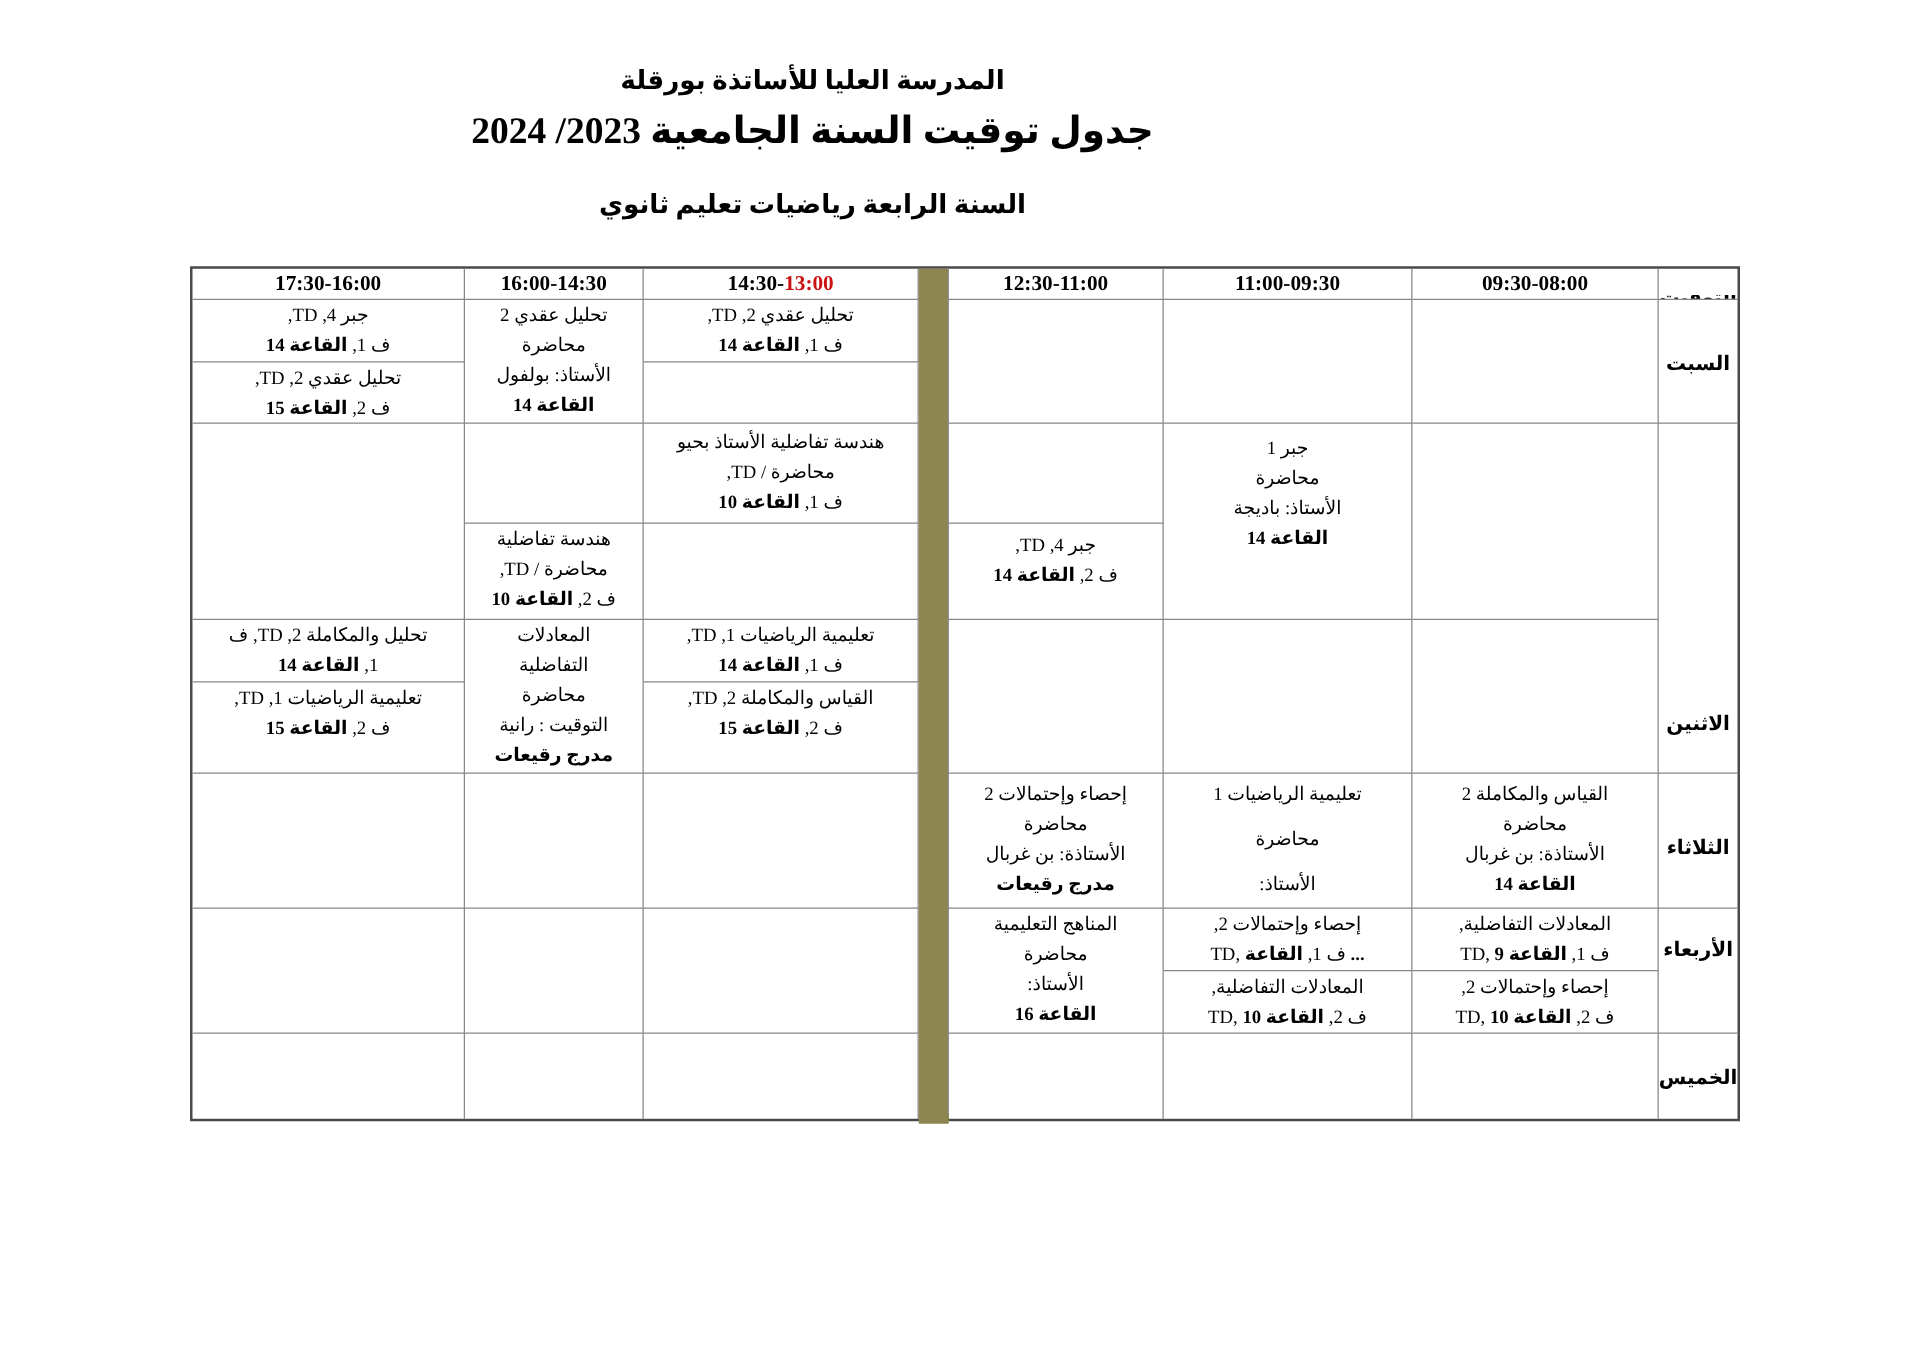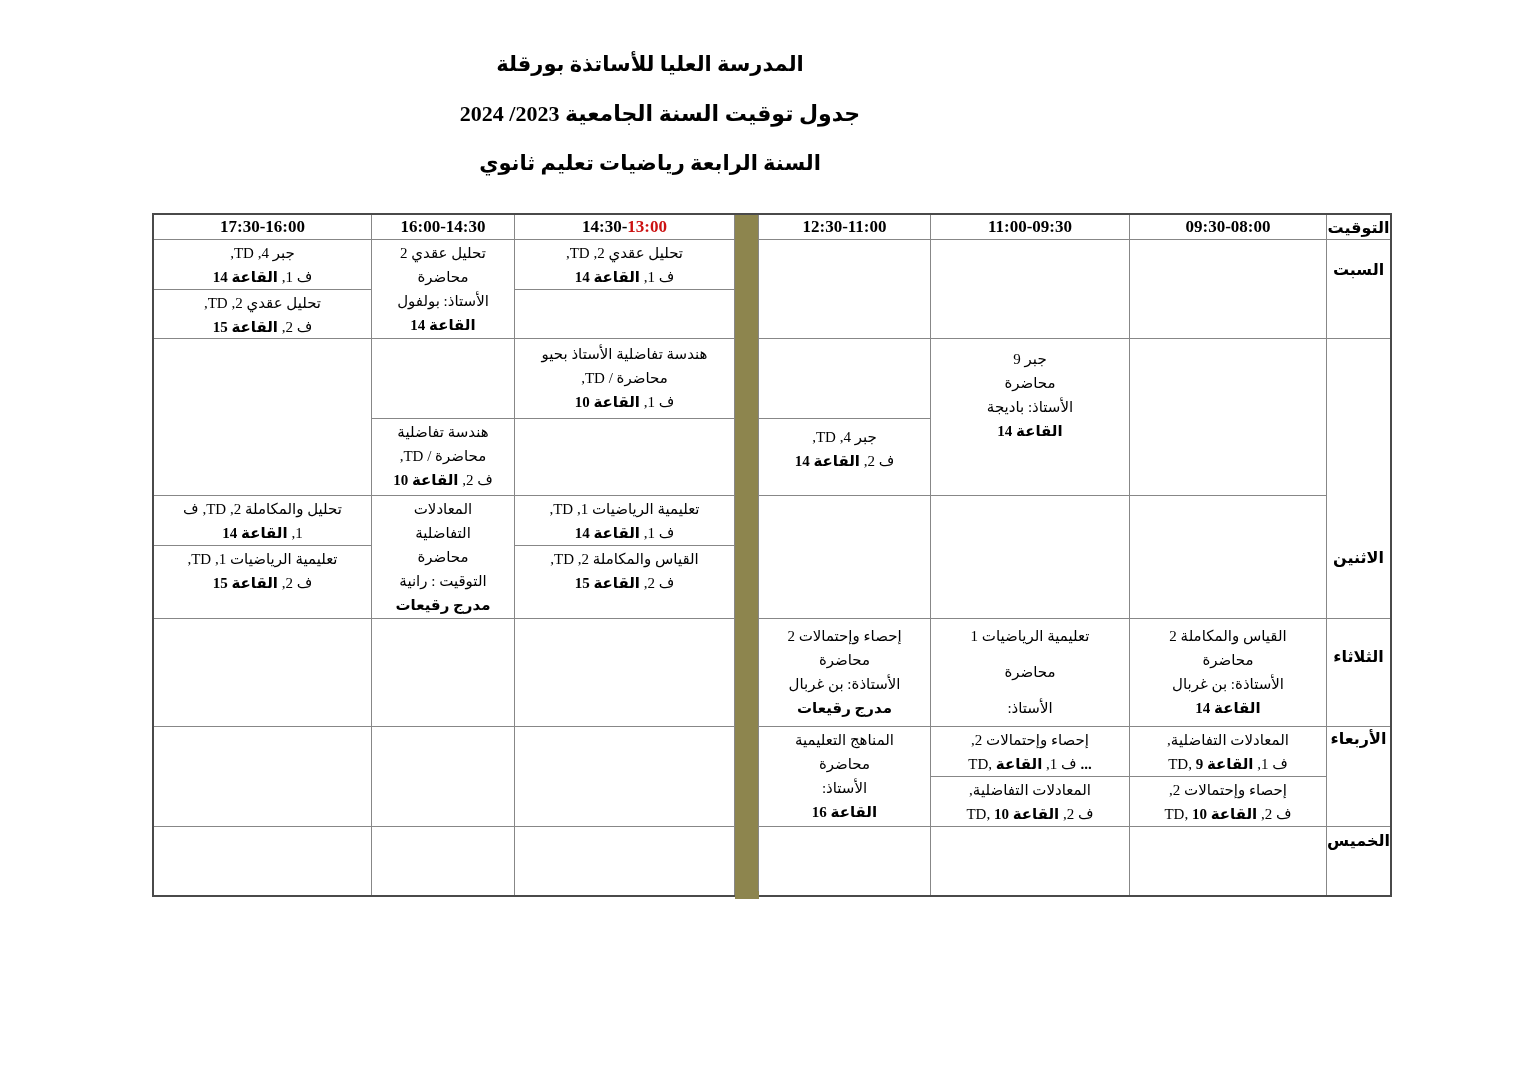--- a/index.html
+++ b/index.html
@@ -3,32 +3,32 @@
 <meta charset="utf-8">
 <style>
   html,body{margin:0;padding:0;background:#ffffff;}
   .sheet{
     position:relative;width:1536px;height:1086px;background:#ffffff;overflow:hidden;
     font-family:"Liberation Serif","DejaVu Sans",sans-serif;color:#000;
   }
   
   .title{position:absolute;left:0;width:1300px;text-align:center;font-weight:bold;white-space:nowrap;}
   .t1{top:52px;font-size:21px;}
-  .t2{top:101px;font-size:22px;padding-left:10px;}
+  .t2{top:87px;font-size:30px;}
   .t3{top:151px;font-size:21px;}
   
   .tt{
     position:absolute;left:152px;top:213px;width:1240px;height:684px;
     box-sizing:border-box;border:2px solid #4a4a4a;background:#fff;
     display:grid;
     grid-template-columns:218px 143px 220px 24px 172px 199px 197px 63px;
     grid-template-rows:25px 50px 49px 80px 77px 50px 73px 108px 50px 50px 68px;
   }
   .c{box-sizing:border-box;border-right:1px solid #878787;border-bottom:1px solid #878787;overflow:hidden;}
-  .er{border-right:none;}
+  .er{border-right:none;margin-top:21px;}
   .eb{border-bottom:none;}
   .olive{background:#8d854e;}
   .olive-tail{position:absolute;left:735px;top:891px;width:24px;height:8px;background:#8d854e;}
   
   .time{display:flex;align-items:center;justify-content:center;font-weight:bold;font-size:17px;white-space:nowrap;}
   .red{color:#cc1111;}
   
   .day{display:flex;justify-content:center;align-items:flex-start;font-weight:bold;font-size:16px;}
   
   .txt{display:flex;flex-direction:column;align-items:center;justify-content:flex-start;
@@ -95,21 +95,21 @@
       <div class="ln" dir="rtl">محاضرة / TD,</div>
       <div class="ln" dir="rtl"><span>ف 1, </span><span class="b">القاعة 10</span></div>
     </div>
     <div class="c" style="grid-area:5/3/6/4;"></div>
     <div class="c" style="grid-area:4/5/5/6;"></div>
     <div class="c txt" style="grid-area:5/5/6/6;padding-top:6px;">
       <div class="ln" dir="rtl">جبر 4, TD,</div>
       <div class="ln" dir="rtl"><span>ف 2, </span><span class="b">القاعة 14</span></div>
     </div>
     <div class="c txt" style="grid-area:4/6/6/7;padding-top:8px;">
-      <div class="ln" dir="rtl">جبر 9</div>
+      <div class="ln" dir="rtl">جبر 1</div>
       <div class="ln" dir="rtl">محاضرة</div>
       <div class="ln" dir="rtl">الأستاذ: باديجة</div>
       <div class="ln b" dir="rtl">القاعة 14</div>
     </div>
     <div class="c" style="grid-area:4/7/6/8;"></div>
 
     <div class="c txt" style="grid-area:6/1/7/2;">
       <div class="ln" dir="rtl">تحليل والمكاملة 2, TD, ف</div>
       <div class="ln" dir="rtl"><span>1, </span><span class="b">القاعة 14</span></div>
     </div>

